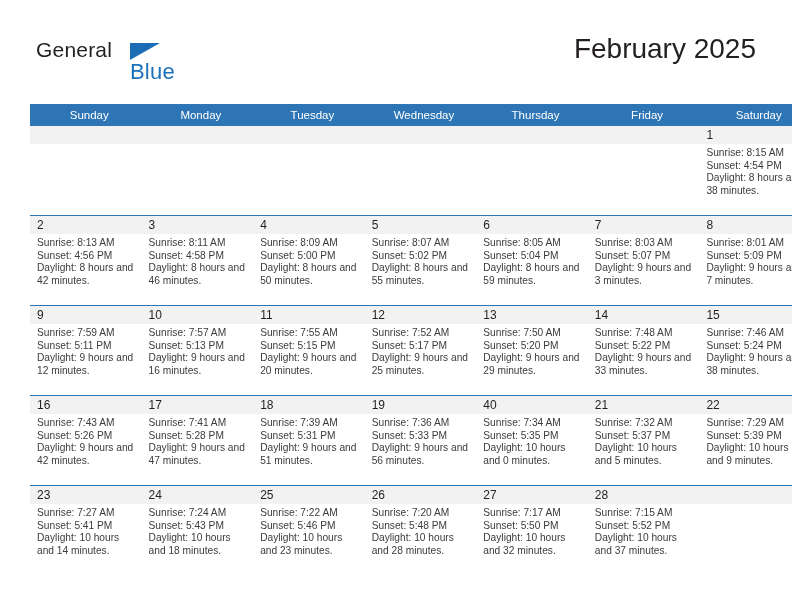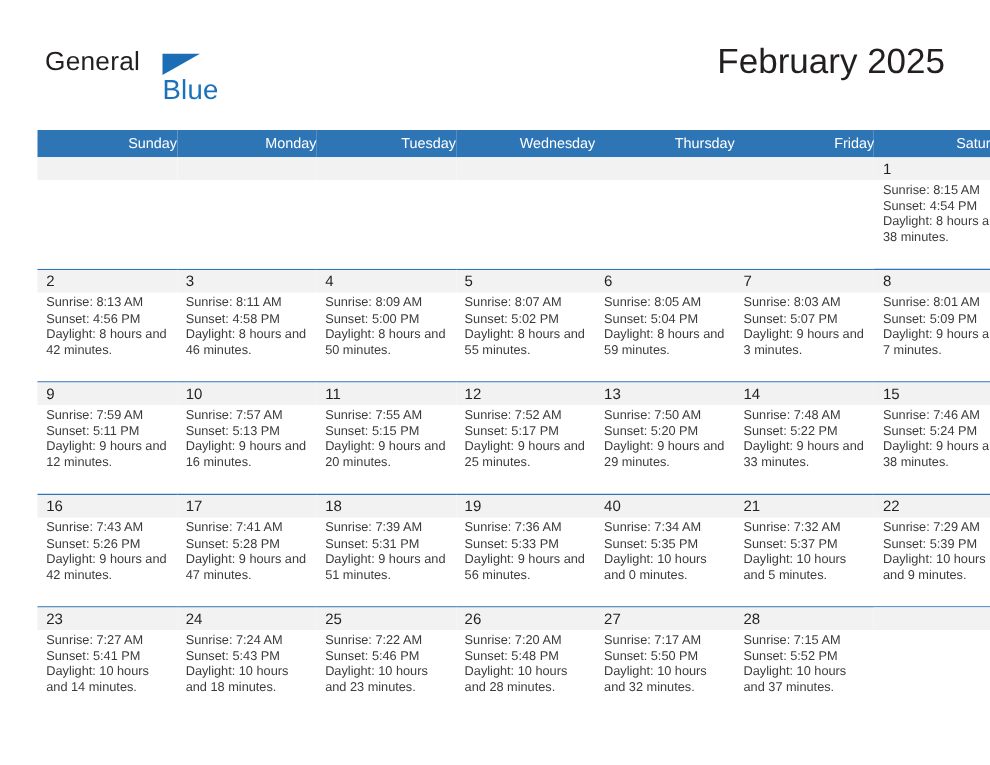--- a/index.html
+++ b/index.html
@@ -97,21 +97,21 @@
   table.cal-table {
     border-collapse: collapse;
     table-layout: fixed;
     width: 732px;
   }
   table.cal-table th {
     background: #2e75b6;
     color: #ffffff;
     font-size: 11.5px;
     font-weight: normal;
-    text-align: right;
+    text-align: center;
     padding: 5px 0 5px 7px;
     height: 11px;
     border: none;
     width: 104.57px;
   }
   table.cal-table td {
     vertical-align: top;
     padding: 0;
     border: none;
     border-top: 1px solid #2e75b6;

